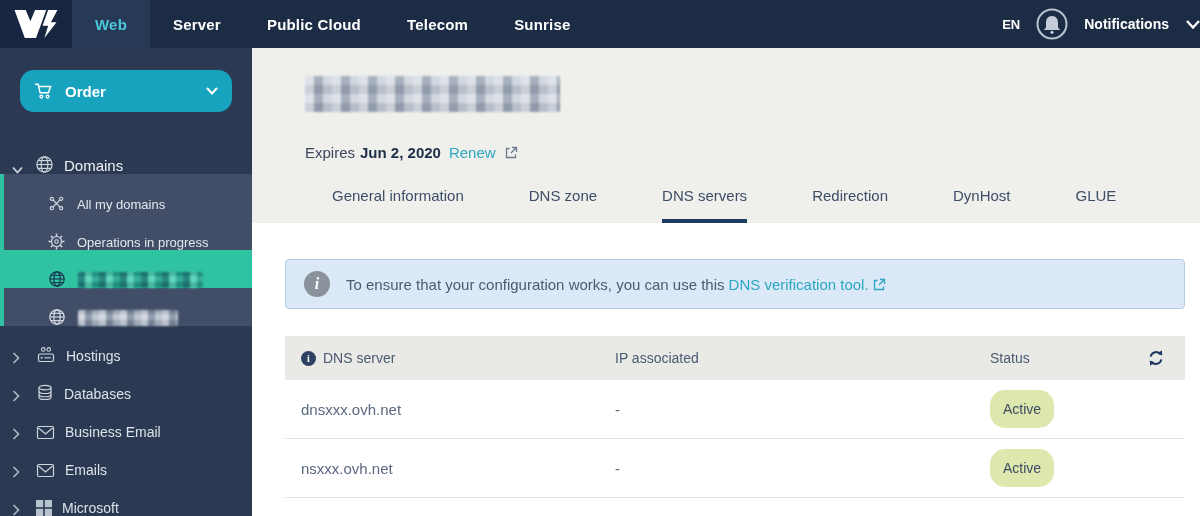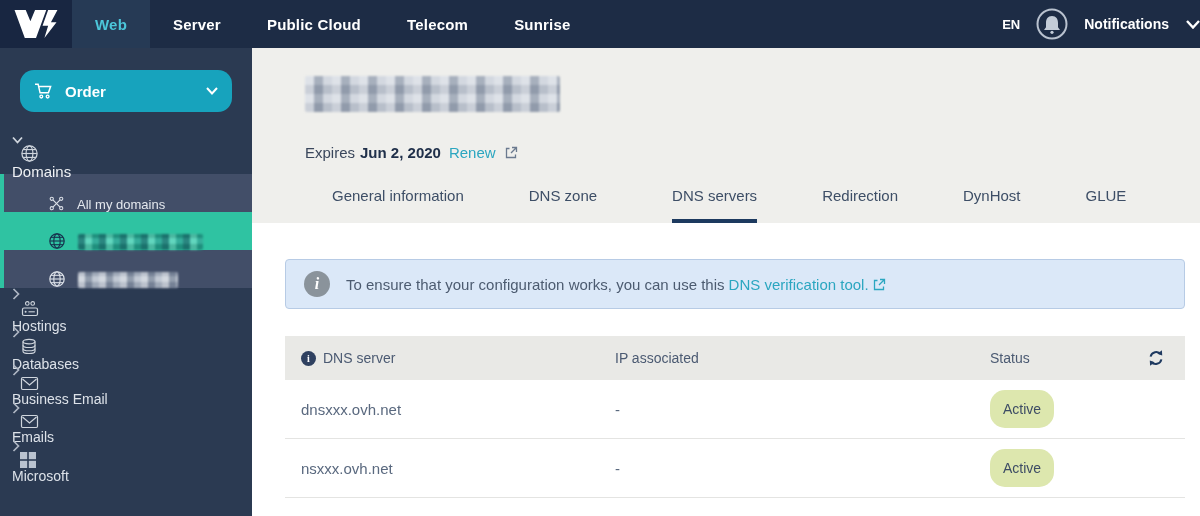--- a/index.html
+++ b/index.html
@@ -39,22 +39,22 @@
   }
   .order-btn{
     margin:22px 20px 24px 20px;height:42px;background:#17a3bd;border:none;
     border-radius:14px;display:flex;align-items:center;width:212px;
     color:#fff;font-size:15px;font-weight:700;cursor:pointer;
     font-family:"Liberation Sans",sans-serif;padding:0 14px;
   }
   .order-btn .order-label{margin-left:12px;}
   .order-btn .order-chev{margin-left:auto;display:flex;align-items:center;}
   .side-row{
-    display:flex;align-items:flex-start;height:38px;padding:0 12px;
-    cursor:pointer;font-size:15px;color:#f0f2f5;flex-direction:column;
+    display:flex;align-items:flex-end;height:38px;padding:0 12px;
+    cursor:pointer;font-size:15px;color:#f0f2f5;
   }
   .side-row .row-icon{margin:0 10px 0 8px;display:flex;align-items:center;}
   .submenu{border-left:4px solid #2fc3a2;background:#424e68;}
   .submenu .sub-row{
     display:flex;align-items:flex-end;height:38px;padding-left:44px;
     font-size:13px;color:#e4e8ee;cursor:pointer;
   }
   .submenu .sub-row .row-icon{margin-right:12px;display:flex;align-items:center;}
   .submenu .sub-row.selected{background:#2fc3a2;color:#153049;}
   .menu-bottom .side-row{height:38px;font-size:14px;color:#dde2e9;}
@@ -90,21 +90,21 @@
   .renew-link{color:#2ba6c0;cursor:pointer;margin-left:3px;}
   .ext-icon{display:inline-flex;align-items:center;margin-left:4px;cursor:pointer;}
   .tabs{
     position:absolute;left:0;bottom:0;width:948px;display:flex;gap:65px;
     padding-left:80px;box-sizing:border-box;
   }
   .tab{
     font-size:15px;color:#3d4e66;padding-bottom:15px;cursor:pointer;
     border-bottom:4px solid transparent;white-space:nowrap;
   }
-  .tab.active{border-bottom-color:#1d3a5f;margin-left:10px;}
+  .tab.active{border-bottom-color:#1d3a5f;}
 
   
   .info-banner{
     position:absolute;left:33px;top:211px;width:900px;height:50px;
     background:#dbe8f8;border:1px solid #b7cbe5;border-radius:4px;
     display:flex;align-items:center;box-sizing:border-box;padding:0 18px;
   }
   .info-circle-big{
     width:26px;height:26px;border-radius:50%;background:#8a939b;color:#fff;
     display:flex;align-items:center;justify-content:center;
@@ -217,20 +217,39 @@
         <svg width="17" height="17" viewBox="0 0 18 18">
           <line x1="5.2" y1="5.2" x2="12.8" y2="12.8" stroke="#dde2e9" stroke-width="1.2"></line>
           <line x1="12.8" y1="5.2" x2="5.2" y2="12.8" stroke="#dde2e9" stroke-width="1.2"></line>
           <circle cx="4" cy="4" r="1.7" fill="none" stroke="#dde2e9" stroke-width="1.1"></circle>
           <circle cx="14" cy="4" r="1.7" fill="none" stroke="#dde2e9" stroke-width="1.1"></circle>
           <circle cx="4" cy="14" r="1.7" fill="none" stroke="#dde2e9" stroke-width="1.1"></circle>
           <circle cx="14" cy="14" r="1.7" fill="none" stroke="#dde2e9" stroke-width="1.1"></circle>
         </svg>
       </span>
       <span>All my domains</span>
+    </div>
+    <div class="sub-row">
+      <span class="row-icon">
+        <svg width="17" height="17" viewBox="0 0 18 18">
+          <circle cx="9" cy="9" r="5.3" fill="none" stroke="#dde2e9" stroke-width="1.2"></circle>
+          <circle cx="9" cy="9" r="1.9" fill="none" stroke="#dde2e9" stroke-width="1.1"></circle>
+          <g stroke="#dde2e9" stroke-width="1.6">
+            <line x1="15" y1="9" x2="17.4" y2="9"></line>
+              <line x1="0.6" y1="9" x2="3" y2="9"></line>
+            <line x1="9" y1="0.6" x2="9" y2="3"></line>
+              <line x1="9" y1="15" x2="9" y2="17.4"></line>
+            <line x1="13.2" y1="13.2" x2="14.9" y2="14.9"></line>
+              <line x1="3.1" y1="3.1" x2="4.8" y2="4.8"></line>
+            <line x1="13.2" y1="4.8" x2="14.9" y2="3.1"></line>
+              <line x1="3.1" y1="14.9" x2="4.8" y2="13.2"></line>
+          </g>
+        </svg>
+      </span>
+      <span>Operations in progress</span>
     </div>
     <div class="sub-row selected">
       <span class="row-icon">
         <svg width="18" height="18" viewBox="0 0 18 18">
           <circle cx="9" cy="9" r="7.2" fill="none" stroke="#16324d" stroke-width="1.2"></circle>
           <ellipse cx="9" cy="9" rx="3.2" ry="7.2" fill="none" stroke="#16324d" stroke-width="1.1"></ellipse>
           <line x1="2" y1="9" x2="16" y2="9" stroke="#16324d" stroke-width="1.1"></line>
           <line x1="3" y1="5.3" x2="15" y2="5.3" stroke="#16324d" stroke-width="1.1"></line>
           <line x1="3" y1="12.7" x2="15" y2="12.7" stroke="#16324d" stroke-width="1.1"></line>
         </svg>

